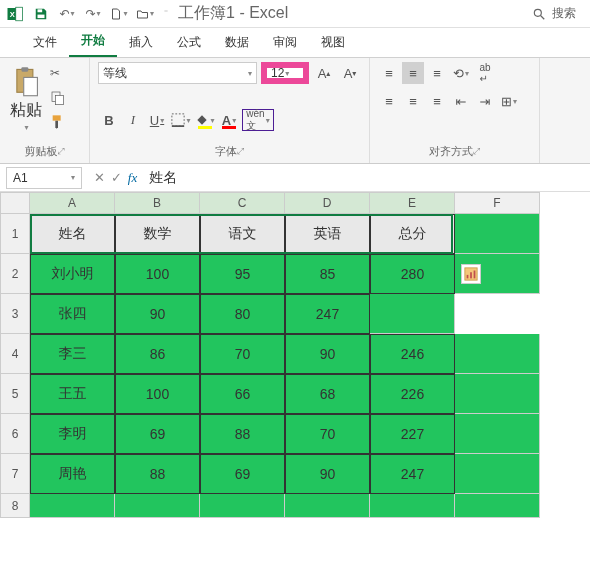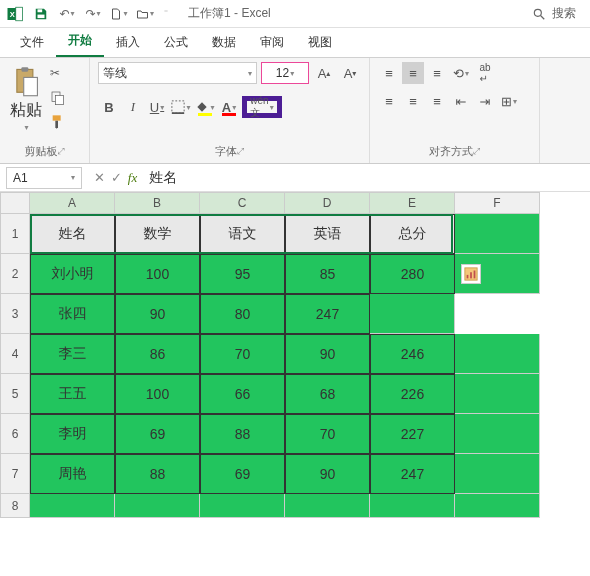--- a/index.html
+++ b/index.html
@@ -2,50 +2,50 @@
 <html><head>
 <meta charset="utf-8">
 <style>
 *{margin:0;padding:0;box-sizing:border-box;font-family:"Microsoft YaHei","Segoe UI",sans-serif}
 body{width:590px;height:576px;background:#fff;overflow:hidden;font-size:12px;color:#333}
 .titlebar{height:28px;background:#fff;display:flex;align-items:center;padding:0 6px;border-bottom:1px solid #e0e0e0}
 .tb-icon{width:18px;height:18px;margin-right:8px}
 .qat{display:flex;gap:8px;align-items:center}
 .qat-btn{width:18px;height:18px;display:flex;align-items:center;justify-content:center;cursor:pointer;color:#666}
 .qat-sep{color:#ccc;margin:0 2px}
-.doc-title{margin-left:18px;color:#666;font-size:12px}
+.doc-title{margin-left:8px;color:#666;font-size:16px}
 .search-area{margin-left:auto;display:flex;align-items:center;gap:6px;color:#666;padding:2px 8px;border-radius:4px}
-.tabs{height:30px;display:flex;align-items:flex-end;padding-left:8px;border-bottom:1px solid #d0d0d0}
+.tabs{height:30px;display:flex;align-items:flex-end;padding-left:21px;border-bottom:1px solid #d0d0d0}
 .tab{padding:6px 12px;font-size:12px;color:#333;cursor:pointer}
 .tab.active{font-weight:bold;border-bottom:2px solid #107c41;color:#107c41}
 .ribbon{height:106px;background:#f5f5f5;border-bottom:1px solid #ccc;display:flex}
 .group{border-right:1px solid #ddd;display:flex;flex-direction:column;padding:4px 8px 2px}
 .group-label{text-align:center;font-size:11px;color:#666;margin-top:auto;padding:2px 0;display:flex;align-items:center;justify-content:center;gap:0}
 .gl-arrow{font-size:9px;color:#888}
 .clipboard{width:90px}
 .clip-body{display:flex;gap:6px;flex:1}
 .paste-big{display:flex;flex-direction:column;align-items:center;gap:2px;padding:4px 2px;cursor:pointer}
 .paste-svg{width:28px;height:32px}
 .clip-side{display:flex;flex-direction:column;gap:6px;padding-top:4px}
 .clip-sm{width:20px;height:18px;cursor:pointer;color:#555}
 .font-group{width:280px}
-.font-row1{display:flex;gap:4px;align-items:center;margin-bottom:12px}
+.font-row1{display:flex;gap:4px;align-items:center;margin-bottom:25px}
 .font-sel{flex:1;height:22px;border:1px solid #ccc;background:#fff;font-size:12px;padding:0 4px;display:flex;align-items:center;justify-content:space-between;cursor:pointer}
-.size-sel{width:48px;height:22px;border:1px solid #ec4899;background:#fff;display:flex;align-items:center;justify-content:center;padding:0 4px;cursor:pointer}
+.size-sel{width:48px;height:22px;border:6px solid #ec4899;background:#fff;display:flex;align-items:center;justify-content:flex-start;padding:0 4px;cursor:pointer}
 .fbtn{width:22px;height:22px;display:flex;align-items:center;justify-content:center;cursor:pointer;color:#555;font-size:13px}
 .font-row2{display:flex;gap:2px;align-items:center}
 .dd{font-size:8px;color:#888;margin-left:1px}
 .color-bar{height:3px;width:14px;position:absolute;bottom:2px}
 .align-group{width:170px}
 .al-row{display:flex;gap:2px;margin-bottom:6px}
 .namebox-row{height:28px;border-bottom:1px solid #ddd;display:flex;align-items:center;background:#fff}
 .namebox{width:76px;height:22px;border:1px solid #ccc;margin-left:6px;display:flex;align-items:center;justify-content:space-between;padding:0 6px;font-size:12px;background:#fff}
 .fx-btns{display:flex;gap:6px;margin-left:12px;color:#888}
 .fx-btn{cursor:pointer;font-size:13px}
-.fx-lbl{font-style:italic;font-family:serif;color:#4d7c0f}
+.fx-lbl{font-style:italic;font-family:serif;color:#0369a1}
 .formula-val{margin-left:12px;font-size:14px;color:#333}
 .grid-wrap{position:relative;background:#fff}
 .col-headers{display:flex;height:22px}
 .corner{width:30px;border:1px solid #ccc;background:#f0f0f0}
 .col-h{width:85px;border:1px solid #ccc;border-left:none;background:#f0f0f0;display:flex;align-items:center;justify-content:center;color:#555;font-size:12px}
 .col-h.sel{background:#d4e8d4}
 .sheet-row{display:flex;height:40px}
 .row-h{width:30px;border:1px solid #ccc;border-top:none;background:#f0f0f0;display:flex;align-items:center;justify-content:center;color:#555}
 .cell{width:85px;border:1px solid #ccc;border-left:none;border-top:none;display:flex;align-items:center;justify-content:center;background:#22c55e}
 .tbl-cell{border:1px solid #333;font-size:14px}
@@ -165,21 +165,21 @@
             <path fill="#555" d="M12 2l8 8-8 8-8-8z"></path>
           </svg>
           <span class="color-bar" style="background:#ffff00"></span>
           <span class="dd">▾</span>
         </span>
       <span class="fbtn" style="position:relative">
           <span style="font-weight:bold">A</span>
           <span class="color-bar" style="background:#ff0000"></span>
           <span class="dd">▾</span>
         </span>
-      <span class="fbtn" style="font-size:10px;border:5px solid #4c1d95;padding:1px 15px">wén<br>文<span class="dd">▾</span></span>
+      <span class="fbtn" style="font-size:10px;border:1px solid #4c1d95;padding:1px 15px">wén<br>文<span class="dd">▾</span></span>
     </div>
     <div class="group-label">
         <span>字体</span>
         <span class="gl-arrow">⤢</span>
       </div>
   </div>
 
   <div class="group align-group">
     <div class="al-row">
       <span class="fbtn">≡</span>

